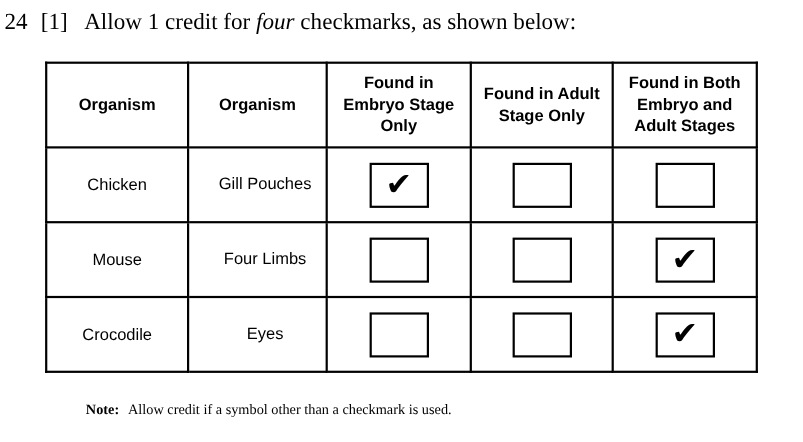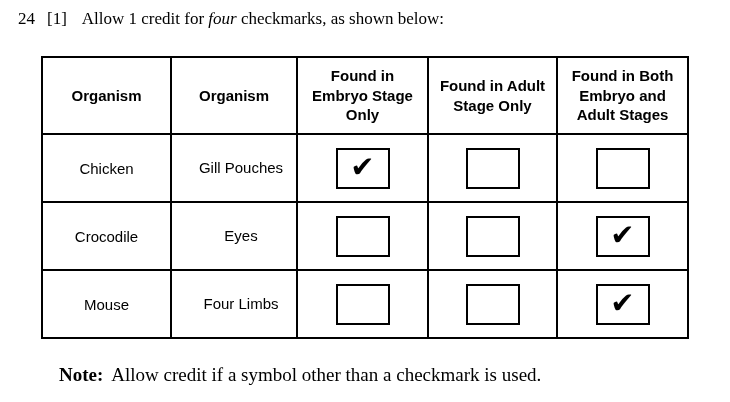--- a/index.html
+++ b/index.html
@@ -11,23 +11,23 @@
     position: relative;
     width: 730px;
     height: 402px;
     background: #ffffff;
     color: #000000;
     font-family: "Liberation Serif", serif;
     overflow: hidden;
   }
   .headline {
     position: absolute;
-    left: 18px;
+    left: 4px;
     top: 8px;
-    font-size: 17px;
+    font-size: 21px;
     line-height: 22px;
     white-space: nowrap;
   }
   .headline .credit { margin-left: 12px; }
   .headline .instr { margin-left: 15px; }
   .headline .em { font-style: italic; }
 
   table.key-table {
     position: absolute;
     left: 41px;
@@ -71,23 +71,23 @@
   .mark {
     font-family: "DejaVu Sans", sans-serif;
     font-size: 29px;
     font-weight: bold;
     line-height: 1;
     transform: translateY(-1px);
   }
 
   .note {
     position: absolute;
-    left: 59px;
+    left: 78px;
     top: 364px;
-    font-size: 19px;
+    font-size: 13px;
     white-space: nowrap;
   }
   .note .note-label { font-weight: bold; }
   .note .note-text { margin-left: 8px; }
 </style>
 </head>
 <body>
 
 <div class="page">
 
@@ -125,35 +125,35 @@
               <span class="mark">✔</span>
             </span></td>
         <td><span class="checkbox">
               <span class="mark"></span>
             </span></td>
         <td><span class="checkbox">
               <span class="mark"></span>
             </span></td>
       </tr>
       <tr>
-        <td>Crocodile</td>
-        <td class="structure-cell">Eyes</td>
+        <td>Mouse</td>
+        <td class="structure-cell">Four Limbs</td>
         <td><span class="checkbox">
               <span class="mark"></span>
             </span></td>
         <td><span class="checkbox">
               <span class="mark"></span>
             </span></td>
         <td><span class="checkbox">
               <span class="mark">✔</span>
             </span></td>
       </tr>
       <tr>
-        <td>Mouse</td>
-        <td class="structure-cell">Four Limbs</td>
+        <td>Crocodile</td>
+        <td class="structure-cell">Eyes</td>
         <td><span class="checkbox">
               <span class="mark"></span>
             </span></td>
         <td><span class="checkbox">
               <span class="mark"></span>
             </span></td>
         <td><span class="checkbox">
               <span class="mark">✔</span>
             </span></td>
       </tr>

